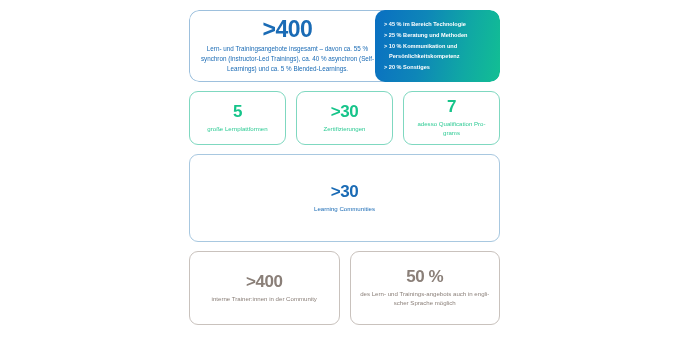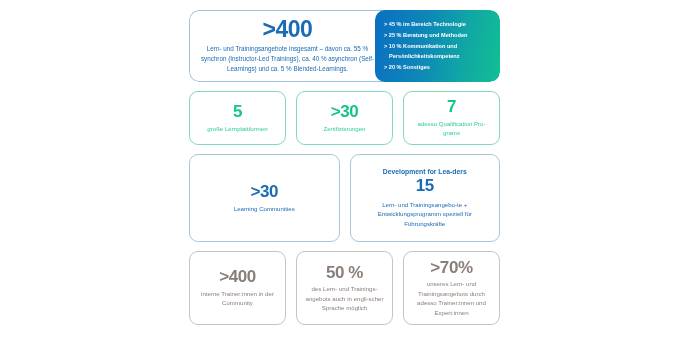--- a/index.html
+++ b/index.html
@@ -167,35 +167,26 @@
       <div class="num">7</div>
       <div class="cap">adesso Qualification Pro-grams</div>
     </div>
   </div>
 
   <div class="row row-blue">
     <div class="card">
       <div class="num">&gt;30</div>
       <div class="cap">Learning Communities</div>
     </div>
-    <div class="card">
-      <div class="kicker">Development for Lea-ders</div>
-      <div class="num">15</div>
-      <div class="sub">Lern- und Trainingsangebo-te + Entwicklungsprogramm speziell für Führungskräfte</div>
-    </div>
   </div>
 
   <div class="row row-gray">
     <div class="card">
       <div class="num">&gt;400</div>
       <div class="cap">interne Trainer:innen in der Community</div>
     </div>
     <div class="card">
       <div class="num">50 %</div>
       <div class="cap">des Lern- und Trainings-angebots auch in engli-scher Sprache möglich</div>
     </div>
-    <div class="card">
-      <div class="num">&gt;70%</div>
-      <div class="cap">unseres Lern- und Trainingsangebots durch adesso Trainer:innen und Expert:innen</div>
-    </div>
   </div>
 
 </div>
 
 </body></html>

